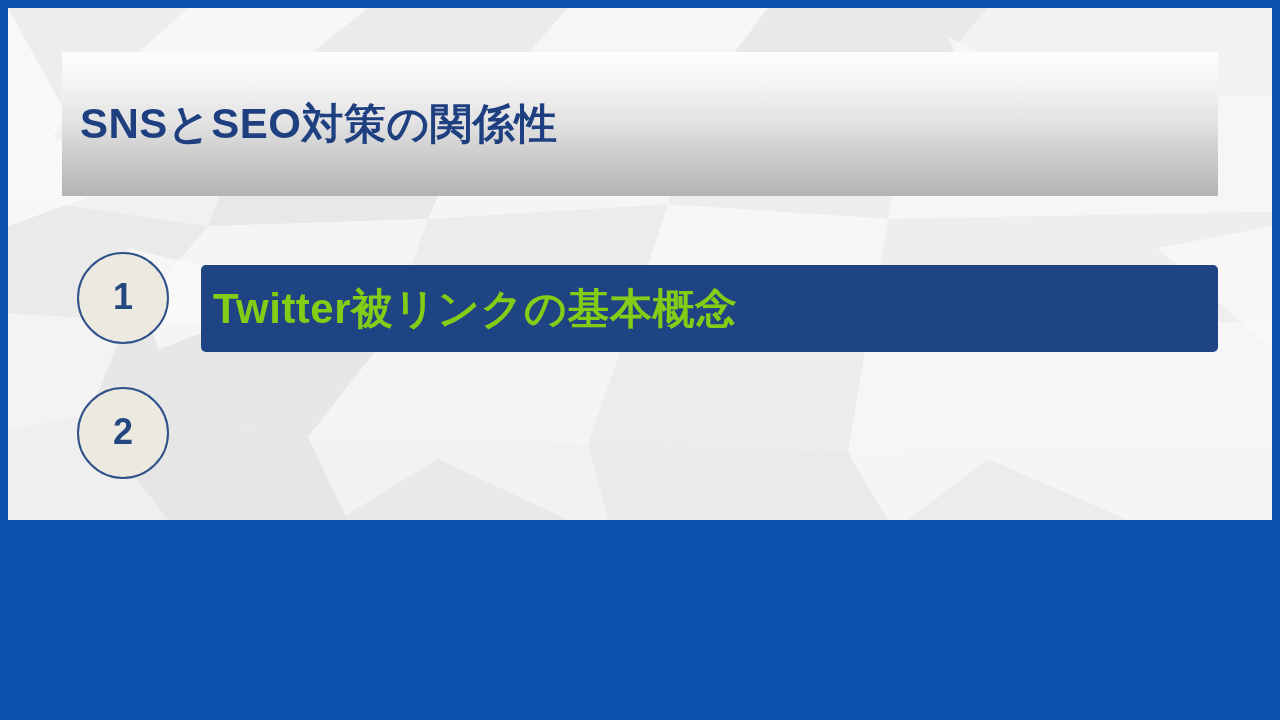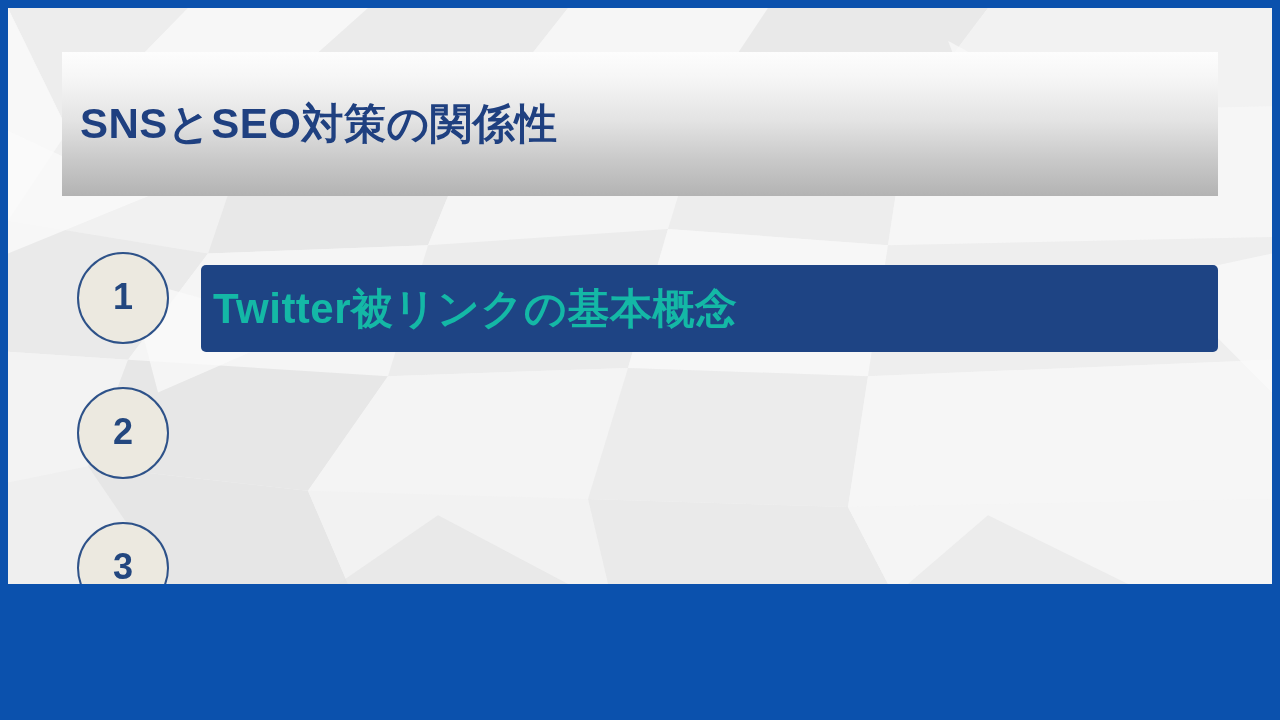--- a/index.html
+++ b/index.html
@@ -18,21 +18,21 @@
     background: #0b51ad;
     overflow: hidden;
   }
 
   
   #canvas {
     position: absolute;
     left: 8px;
     top: 8px;
     width: 1264px;
-    height: 576px;
+    height: 512px;
     background: #f2f2f2;
     overflow: hidden;
   }
 
   #poly-bg {
     position: absolute;
     left: 0; top: 0;
     width: 100%;
     height: 100%;
     display: block;
@@ -107,21 +107,21 @@
     background: #1e4484;
     border-radius: 5px;
     display: flex;
     align-items: center;
   }
 
   .row-bar-text {
     padding-left: 12px;
     font-size: 42px;
     font-weight: bold;
-    color: #14b8a6;
+    color: #84cc16;
     line-height: 1;
     white-space: nowrap;
     letter-spacing: 0.5px;
   }
 </style>
 </head>
 <body>
 
 <div id="slide">
 

